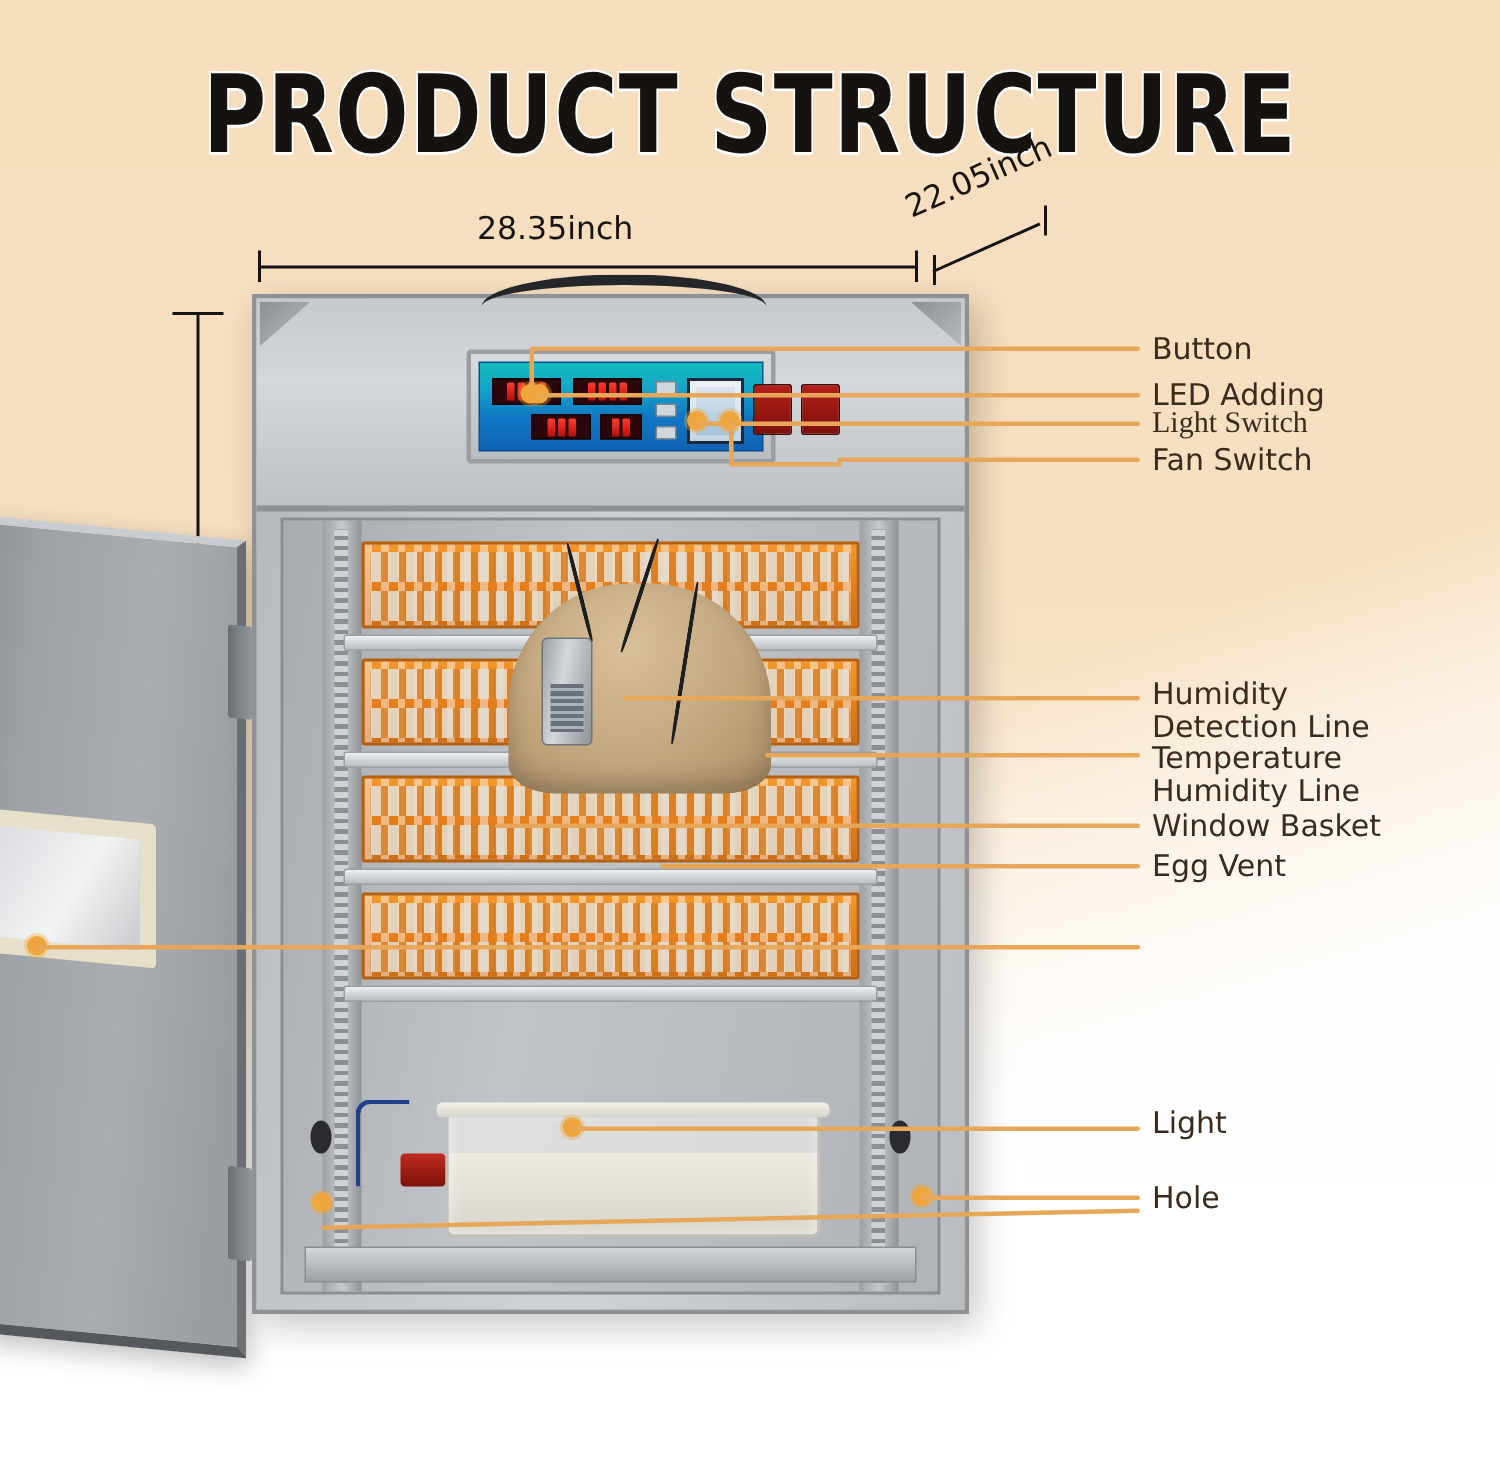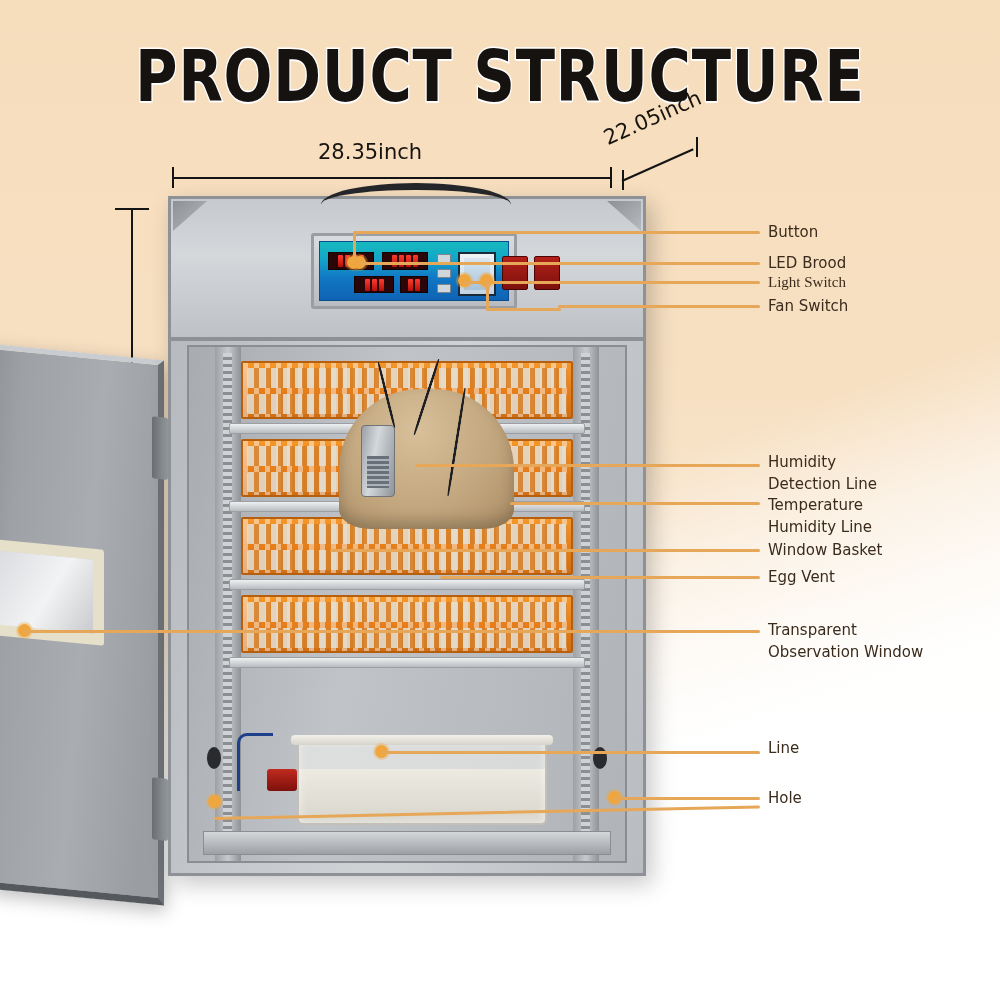--- a/index.html
+++ b/index.html
@@ -194,21 +194,21 @@
   #vent-l { left:18px; bottom:92px; }
   #vent-r { right:18px; bottom:92px; }
 
   
   .cline { position:absolute; background:#e7a758; height:3px; transform-origin:left center; border-radius:2px; }
   .cvert { position:absolute; background:#e7a758; width:3px; border-radius:2px; }
   .cdot  { position:absolute; width:13px; height:13px; background:#f0a63f; border-radius:50%; box-shadow:0 0 0 2px rgba(240,166,63,.35); }
 
   .calloutlabel {
     position:absolute;
-    font-size:15px; line-height:22px;
+    font-size:20px; line-height:22px;
     color:#3a2b1c;
     font-family:"DejaVu Sans", sans-serif;
     white-space:pre-line;
   }
 
   
   #watermark {
     position:absolute; left:246px; top:468px;
     font-size:35px; color:rgba(255,255,255,.78);
     font-family:"DejaVu Sans", sans-serif;
@@ -339,21 +339,21 @@
   </div>
 
 
   <div class="cdot" style="left:347px; top:256px;"></div>
   <div class="cvert" style="left:353px; top:232px; height:28px;"></div>
   <div class="cline" style="left:353px; top:231px; width:407px;"></div>
   <div class="calloutlabel" style="left:768px; top:221px;">Button</div>
 
   <div class="cdot" style="left:353px; top:256px;"></div>
   <div class="cline" style="left:359px; top:262px; width:401px;"></div>
-  <div class="calloutlabel" style="left:768px; top:252px;">LED Brood</div>
+  <div class="calloutlabel" style="left:768px; top:252px;">LED Adding</div>
 
   <div class="cdot" style="left:458px; top:274px;"></div>
   <div class="cline" style="left:464px; top:281px; width:296px;"></div>
   <div class="calloutlabel" style="left:768px; top:271px;font-family:Liberation Serif, serif;">Light Switch</div>
 
   <div class="cdot" style="left:480px; top:274px;"></div>
   <div class="cvert" style="left:486px; top:280px; height:31px;"></div>
   <div class="cline" style="left:486px; top:308px; width:75px;"></div>
   <div class="cline" style="left:558px; top:305px; width:202px;"></div>
   <div class="calloutlabel" style="left:768px; top:295px;">Fan Switch</div>
@@ -367,26 +367,24 @@
 Humidity Line</div>
 
   <div class="cline" style="left:330px; top:549px; width:430px;"></div>
   <div class="calloutlabel" style="left:768px; top:539px;">Window Basket</div>
 
   <div class="cline" style="left:440px; top:576px; width:320px;"></div>
   <div class="calloutlabel" style="left:768px; top:566px;">Egg Vent</div>
 
   <div class="cdot" style="left:18px; top:624px;"></div>
   <div class="cline" style="left:24px; top:630px; width:736px;"></div>
-  <div class="calloutlabel" style="left:768px; top:619px;">Transparent
-Observation Window</div>
 
   <div class="cdot" style="left:375px; top:745px;"></div>
   <div class="cline" style="left:381px; top:751px; width:379px;"></div>
-  <div class="calloutlabel" style="left:768px; top:737px;">Line</div>
+  <div class="calloutlabel" style="left:768px; top:737px;">Light</div>
 
   <div class="cdot" style="left:608px; top:791px;"></div>
   <div class="cline" style="left:614px; top:797px; width:146px;"></div>
   <div class="calloutlabel" style="left:768px; top:787px;">Hole</div>
 
   <div class="cdot" style="left:208px; top:795px;"></div>
   <div class="cline" style="left:214px; top:817px; width:546px; transform:rotate(-1.2deg);"></div>
 
 </div>
 

